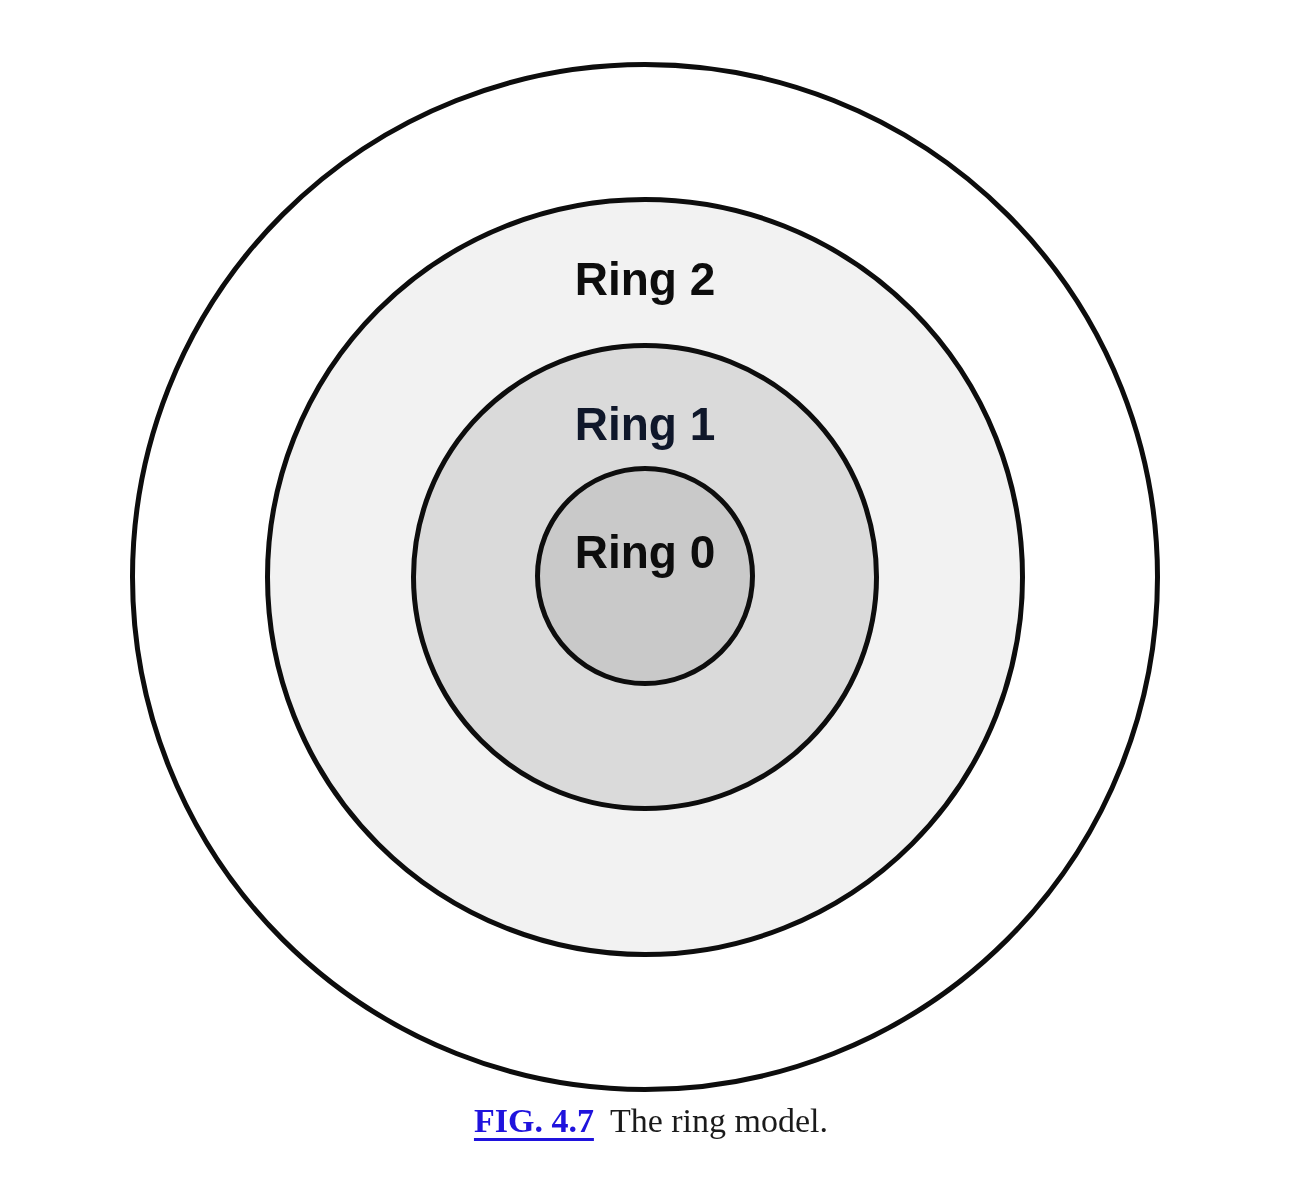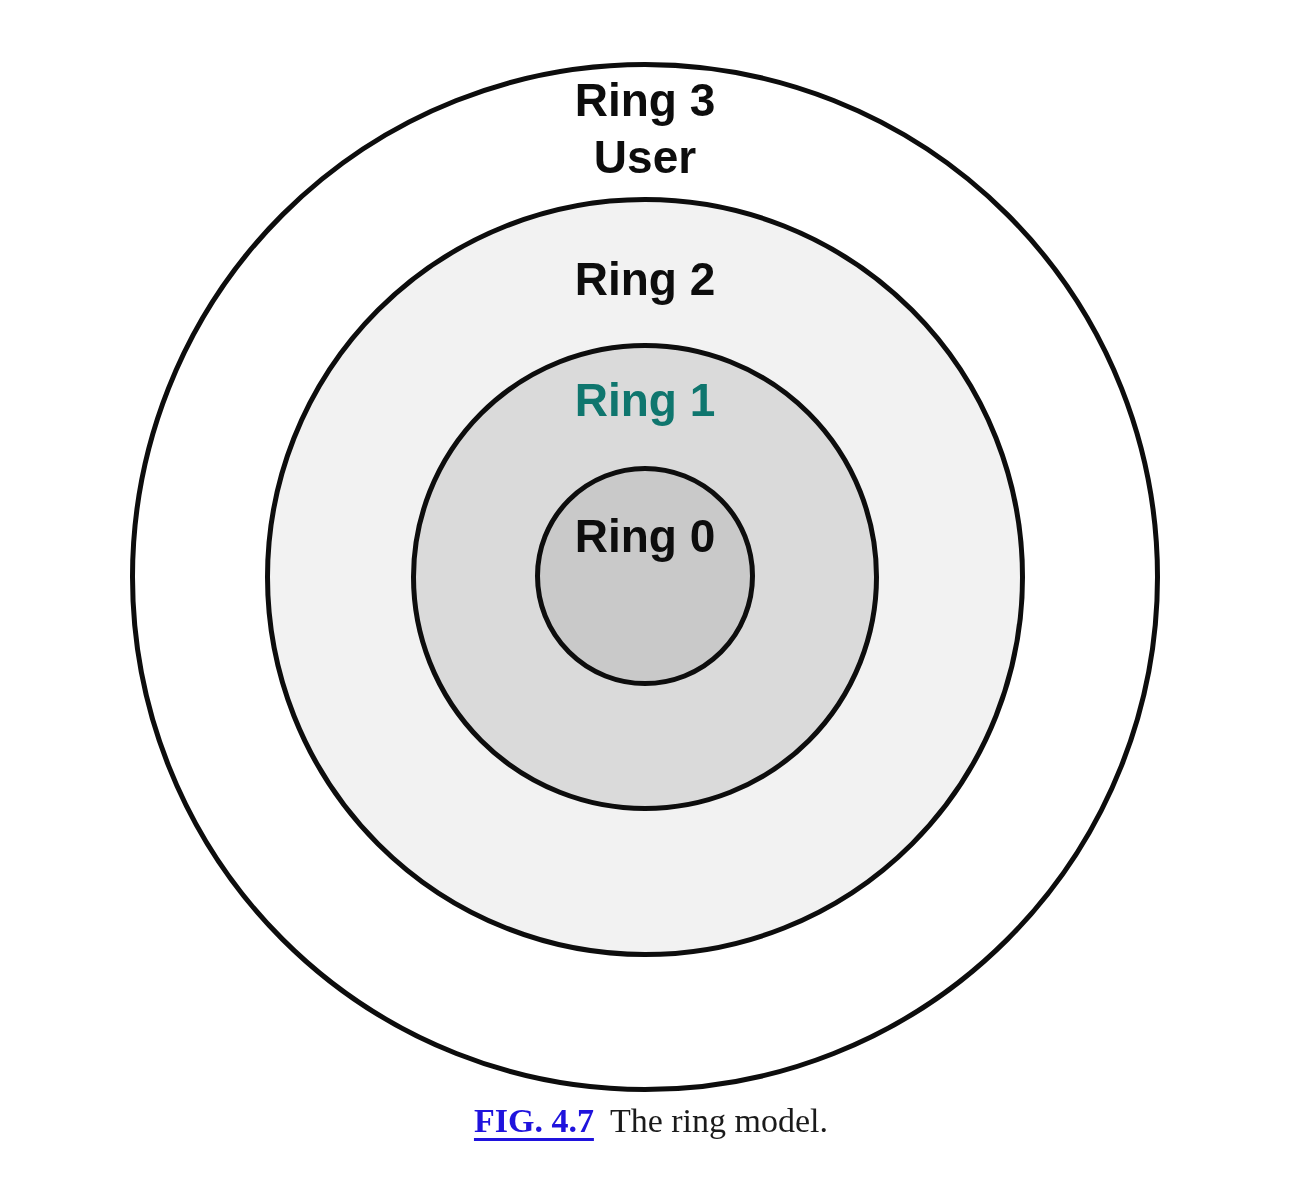--- a/index.html
+++ b/index.html
@@ -37,21 +37,21 @@
     text-align: center;
     font-weight: bold;
     font-size: 46px;
     line-height: 57px;
     color: #0d0d0d;
     white-space: nowrap;
   }
   .ring-label.l3 { top: 72px; }
   .ring-label.l2 { top: 251px; }
   .ring-label.l1 { top: 372px; }
-  .ring-label.l0 { top: 508px; }
+  .ring-label.l0 { top: 524px; }
 
   .caption {
     position: absolute;
     left: 0;
     right: 0;
     top: 1102px;
     text-align: center;
     font-family: "Liberation Serif", serif;
     font-size: 34px;
     color: #1a1a1a;
@@ -76,30 +76,26 @@
   <div class="diagram">
 
     <div class="circle ring3" style="background-color: rgb(255, 255, 255); border-color: rgb(13, 13, 13);"></div>
 
     <div class="circle ring2" style="background-color: rgb(242, 242, 242); border-color: rgb(13, 13, 13);"></div>
 
     <div class="circle ring1" style="background-color: rgb(218, 218, 218); border-color: rgb(13, 13, 13);"></div>
 
     <div class="circle ring0" style="background-color: rgb(201, 201, 201); border-color: rgb(13, 13, 13);"></div>
 
-    <div class="ring-label l3" style="color: rgb(13, 13, 13);">
-      <div>Ring 3</div>
-      <div>User</div>
-    </div>
 
     <div class="ring-label l2" style="color: rgb(13, 13, 13);">
       <div>Ring 2</div>
     </div>
 
-    <div class="ring-label l1" style="color: #0f766e;">
+    <div class="ring-label l1" style="color: #0f172a; margin-top: 24px;">
       <div>Ring 1</div>
     </div>
 
     <div class="ring-label l0" style="color: rgb(13, 13, 13);">
       <div>Ring 0</div>
     </div>
 
   </div>
 
   <div class="caption">

